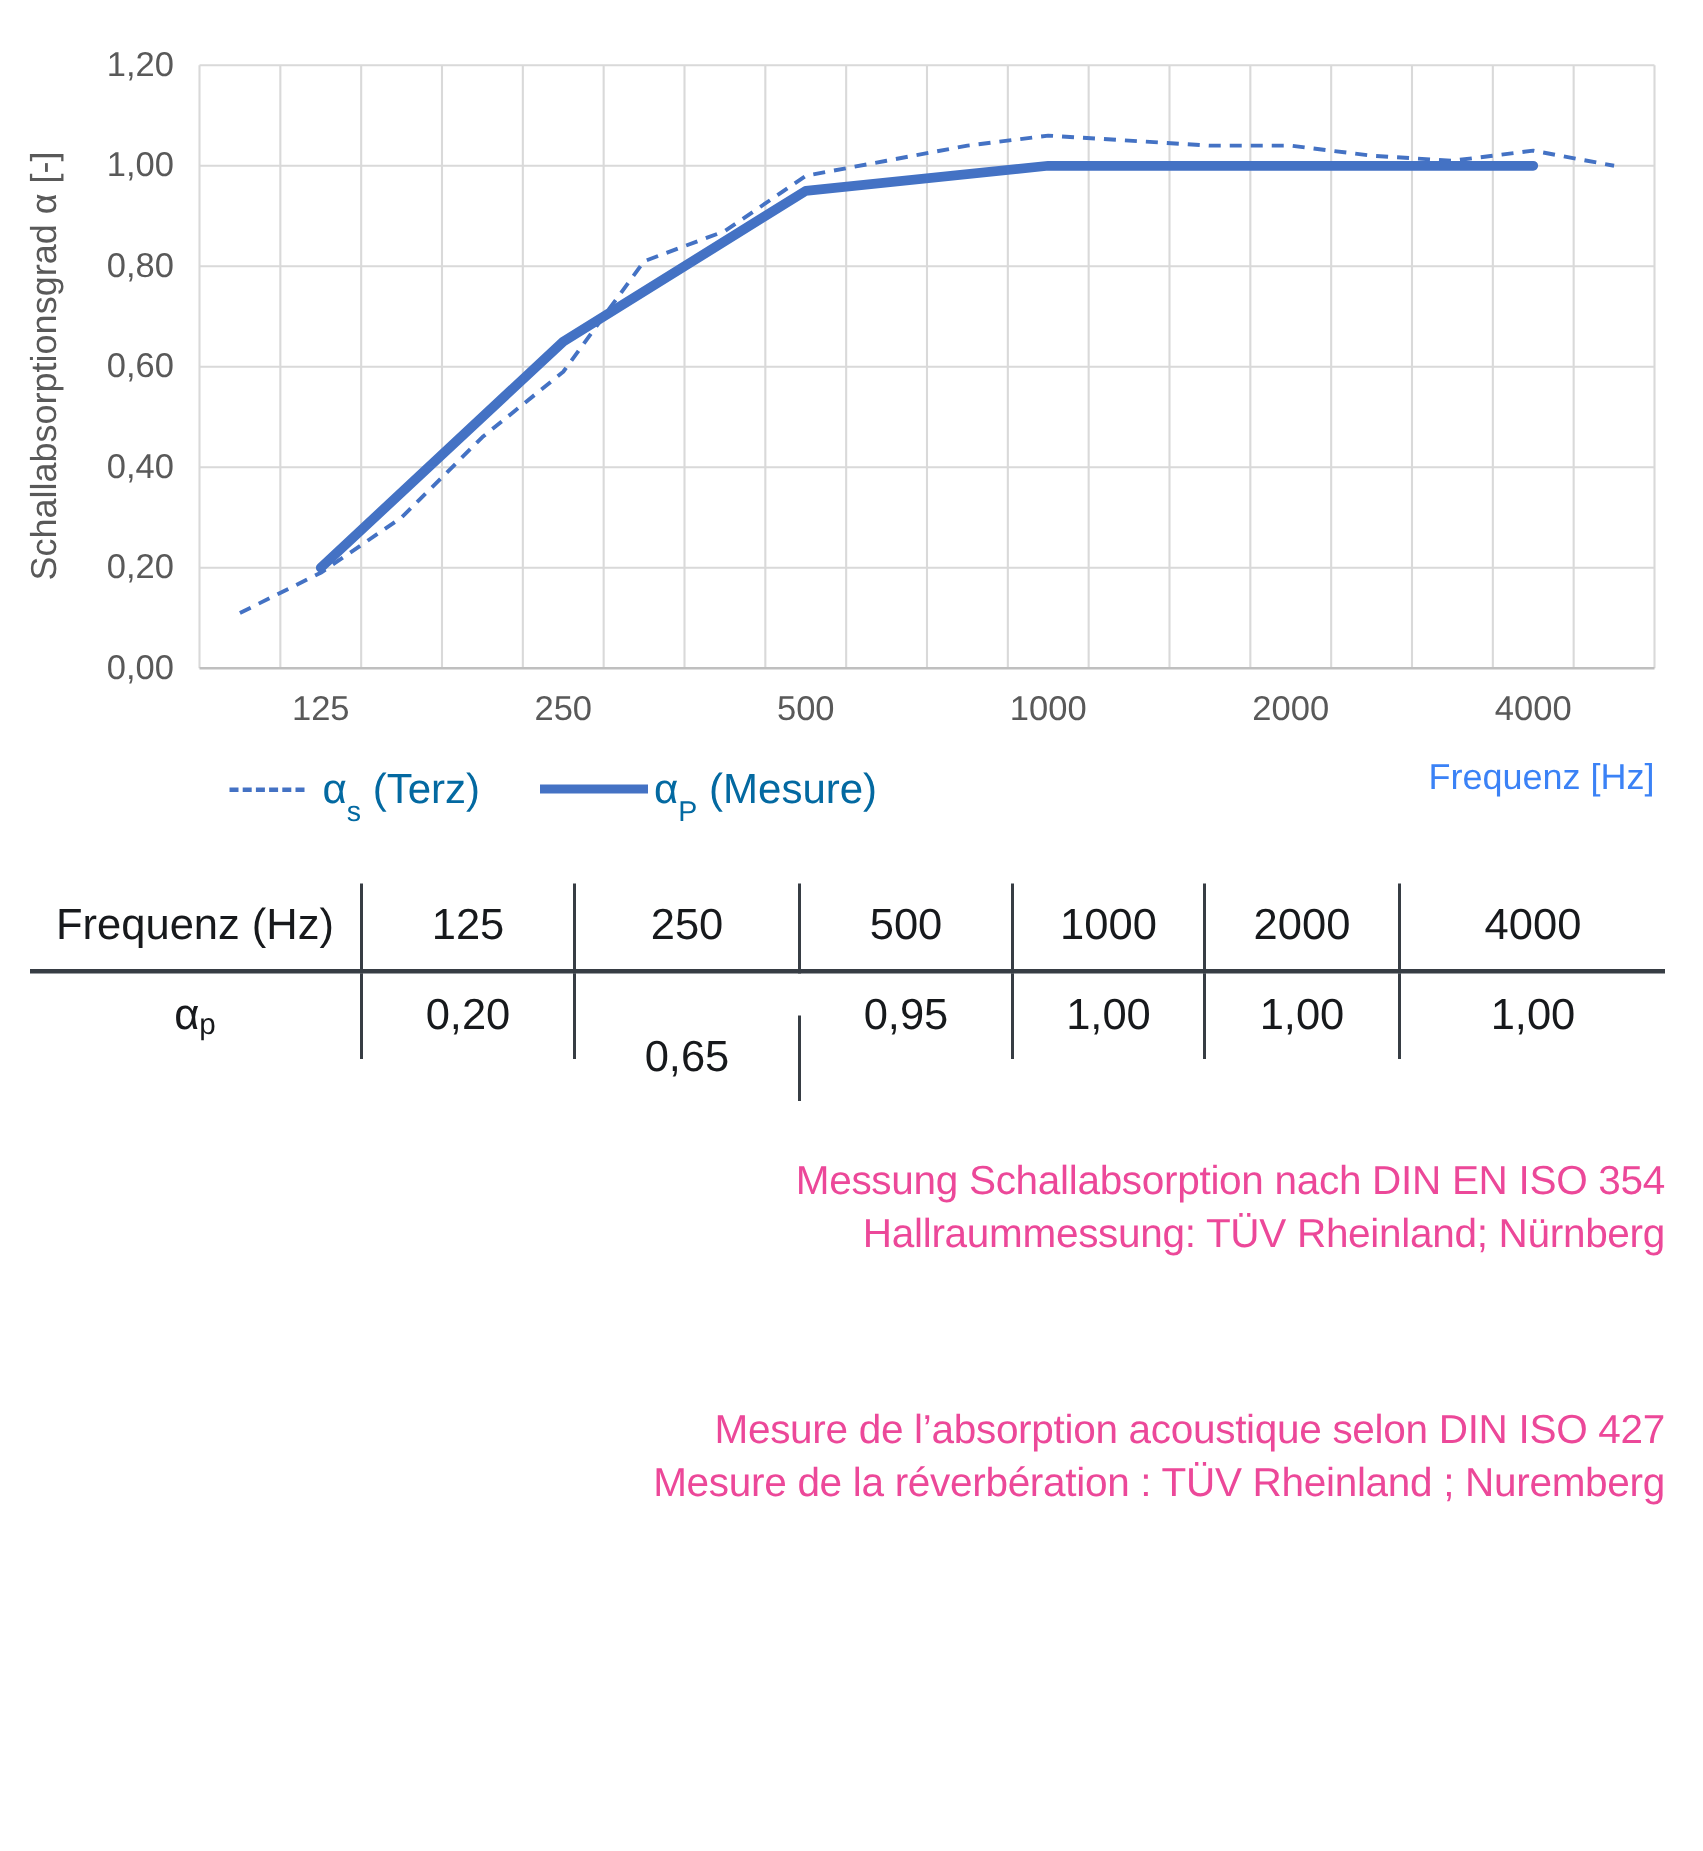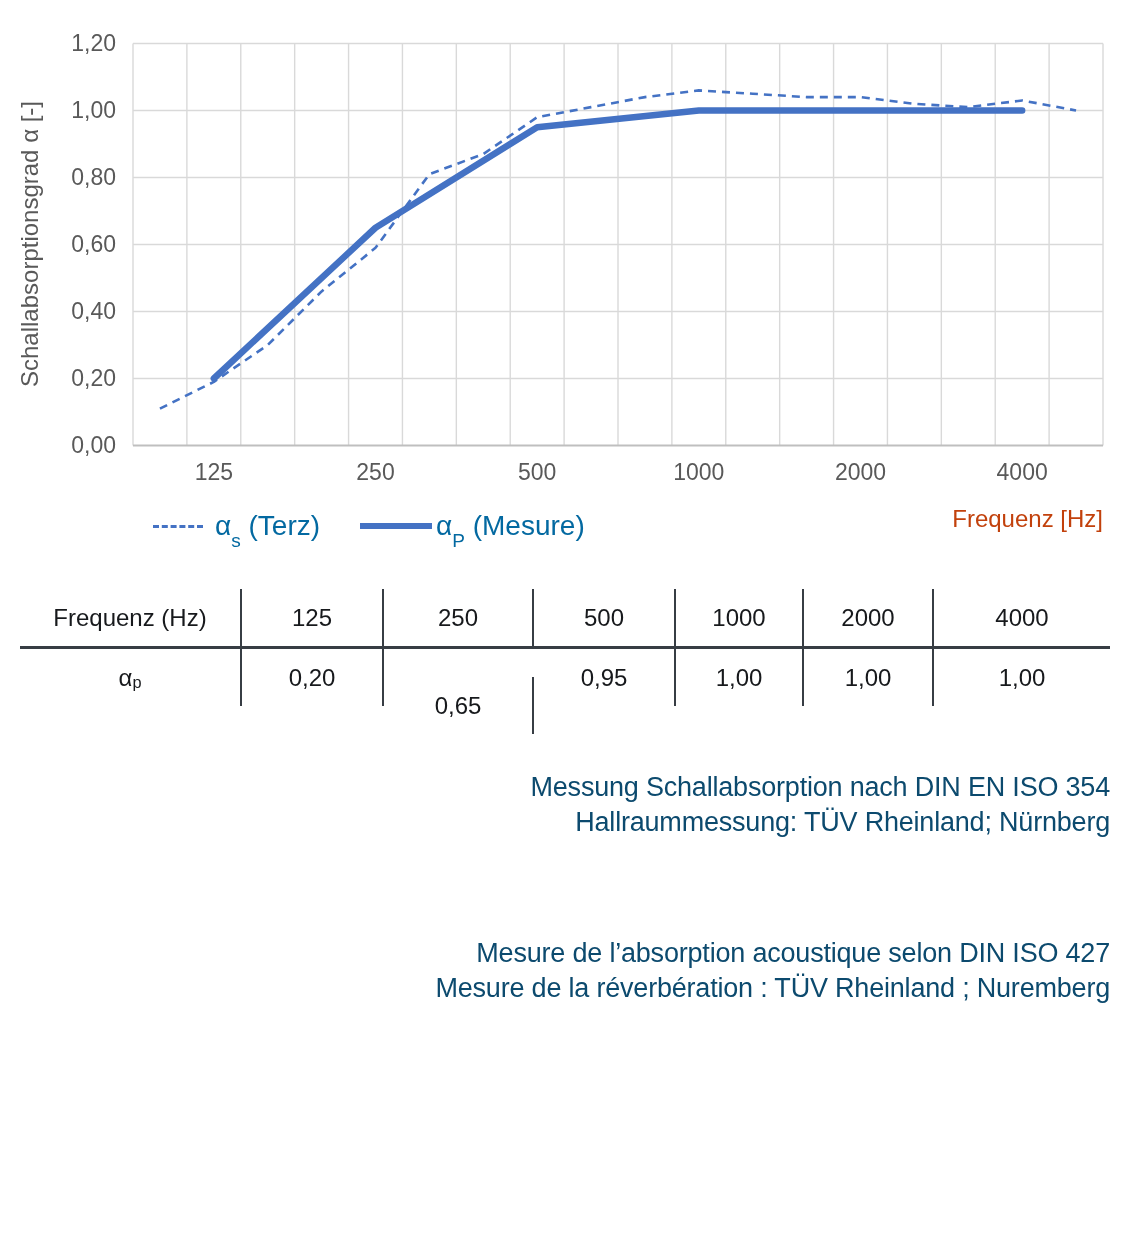--- a/index.html
+++ b/index.html
@@ -8,43 +8,43 @@
     font-family:"Liberation Sans","DejaVu Sans",sans-serif;
   }
   #chart-svg{position:absolute;left:0;top:0;}
   .ylabel{
     position:absolute;left:30px;top:244px;
     transform:translate(-50%,-50%) rotate(-90deg);
     font-size:24px;color:#595959;white-space:nowrap;
   }
   .xlabel{
     position:absolute;right:32px;top:505px;
-    font-size:24px;color:#c2410c;white-space:nowrap;
+    font-size:24px;color:#3b82f6;white-space:nowrap;
   }
   .legend{
     position:absolute;left:153px;top:510px;
     display:flex;align-items:flex-end;
     font-size:28px;color:#0369a1;
   }
   .legend-item{display:flex;align-items:center;white-space:pre;}
   .legend-item + .legend-item{margin-left:40px;}
   .swatch-dash{width:50px;height:0;border-top:3px dashed #4472C4;margin-right:12px;}
   .swatch-solid{width:72px;height:0;border-top:6px solid #4472C4;margin-right:4px;}
   .legend sub,.tbl sub{font-size:0.68em;position:relative;top:0.27em;line-height:0;}
   .tbl{
     position:absolute;left:20px;top:589px;width:1090px;
     display:grid;grid-template-columns:222px 142px 150px 142px 128px 130px 176px;
-    font-size:24px;color:#17191C;
+    font-size:29px;color:#17191C;
   }
   .cell{display:flex;align-items:center;justify-content:center;height:57px;}
   .cell.vline{border-right:2px solid #373D44;}
   .cell.hline{border-bottom:3px solid #373D44;}
   .notes{
     position:absolute;left:0;right:25px;text-align:right;
-    font-size:27px;line-height:35px;color:#0c4a6e;letter-spacing:-0.2px;
+    font-size:27px;line-height:35px;color:#ec4899;letter-spacing:-0.2px;
   }
   #notes-de{top:770px;}
   #notes-fr{top:936px;}
   #notes-en{top:1100px;}
 </style>
 </head>
 <body>
 
 <div class="page">
 

